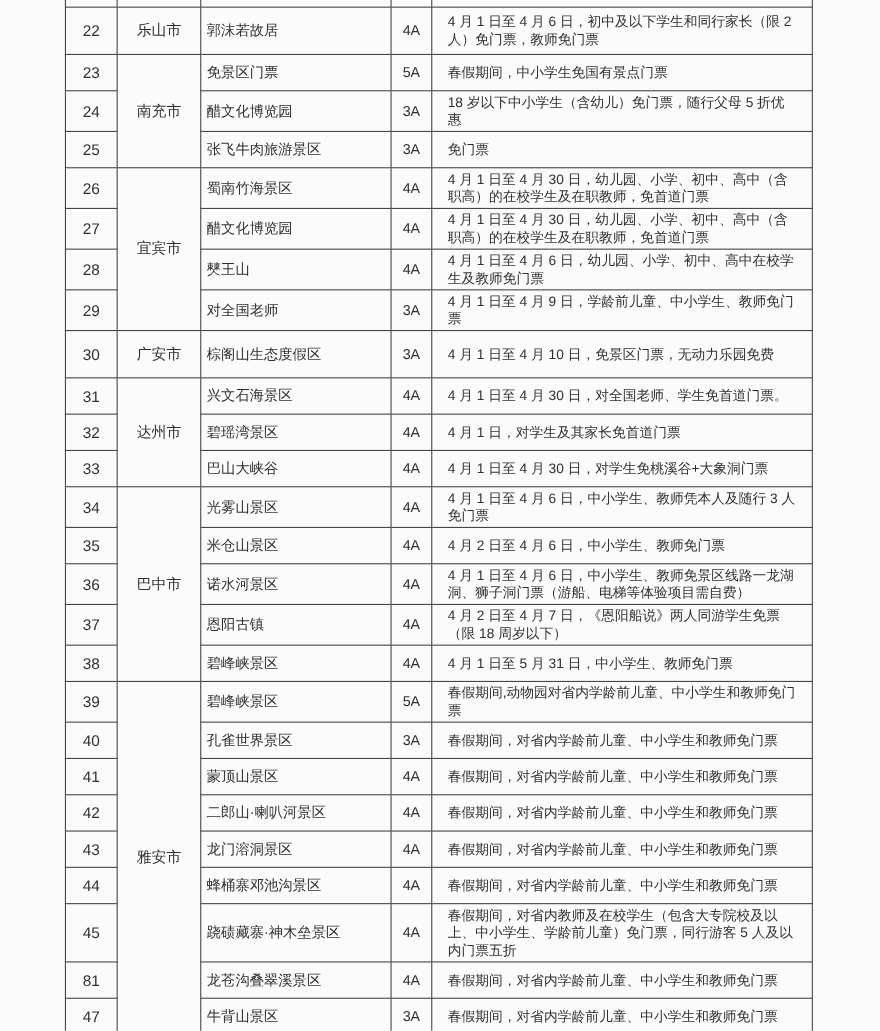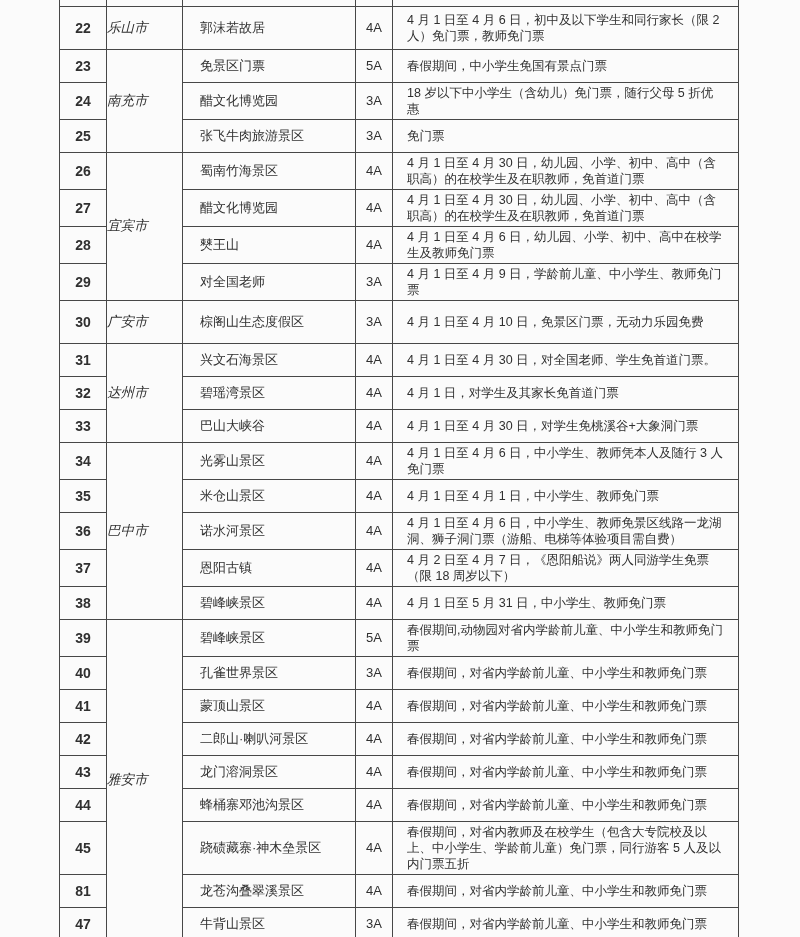--- a/index.html
+++ b/index.html
@@ -20,23 +20,23 @@
     width:679px;table-layout:fixed;border-collapse:collapse;
   }
   td{
     border:1px solid var(--border);
     vertical-align:middle;
     overflow:hidden;
     font-weight:500;
     padding:2px 4px;
   }
   tr.data-row td{height:33px;}
-  td.c-no{text-align:center;font-size:14px;padding:2px 0;font-weight:bold;}
-  td.c-city{font-size:13.5px;padding:12px 0;font-style:italic;}
-  td.c-name{font-size:13px;padding-left:17px;}
+  td.c-no{text-align:center;font-size:14px;padding:2px 0;}
+  td.c-city{text-align:center;font-size:13.5px;padding:12px 0;}
+  td.c-name{font-size:13px;padding-left:5px;}
   td.c-grade{text-align:center;font-size:13px;padding:6px 0;}
   td.c-policy{font-size:12.5px;line-height:16px;padding:2px 14px;}
   tr.sliver-top td{border-top:none;height:6px;padding:0;}
 </style>
 </head>
 <body>
 
 <div class="page">
   <table class="policy">
     <colgroup>
@@ -135,21 +135,21 @@
           <td class="c-no">34</td>
           <td class="c-city" rowspan="5">巴中市</td>
           <td class="c-name">光雾山景区</td>
           <td class="c-grade">4A</td>
           <td class="c-policy">4 月 1 日至 4 月 6 日，中小学生、教师凭本人及随行 3 人免门票</td>
         </tr>
         <tr class="data-row">
           <td class="c-no">35</td>
           <td class="c-name">米仓山景区</td>
           <td class="c-grade">4A</td>
-          <td class="c-policy">4 月 1 日至 4 月 1 日，中小学生、教师免门票</td>
+          <td class="c-policy">4 月 2 日至 4 月 6 日，中小学生、教师免门票</td>
         </tr>
         <tr class="data-row">
           <td class="c-no">36</td>
           <td class="c-name">诺水河景区</td>
           <td class="c-grade">4A</td>
           <td class="c-policy">4 月 1 日至 4 月 6 日，中小学生、教师免景区线路一龙湖洞、狮子洞门票（游船、电梯等体验项目需自费）</td>
         </tr>
         <tr class="data-row">
           <td class="c-no">37</td>
           <td class="c-name">恩阳古镇</td>

